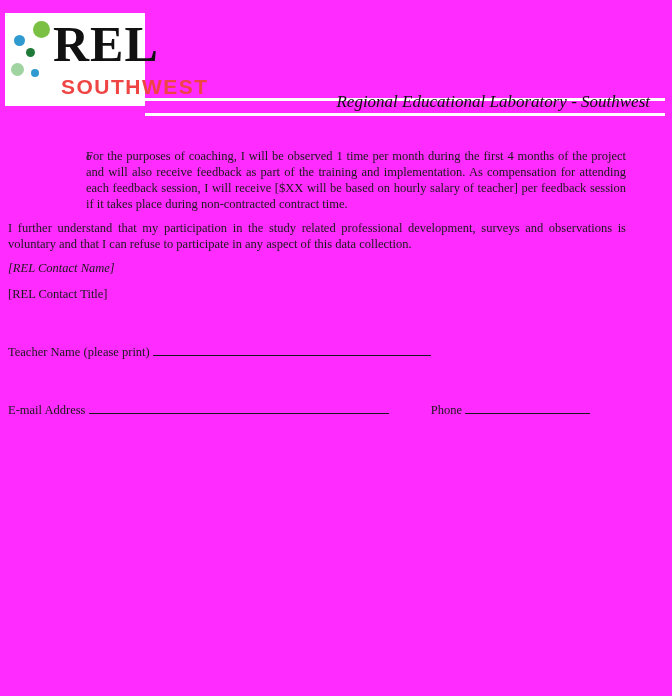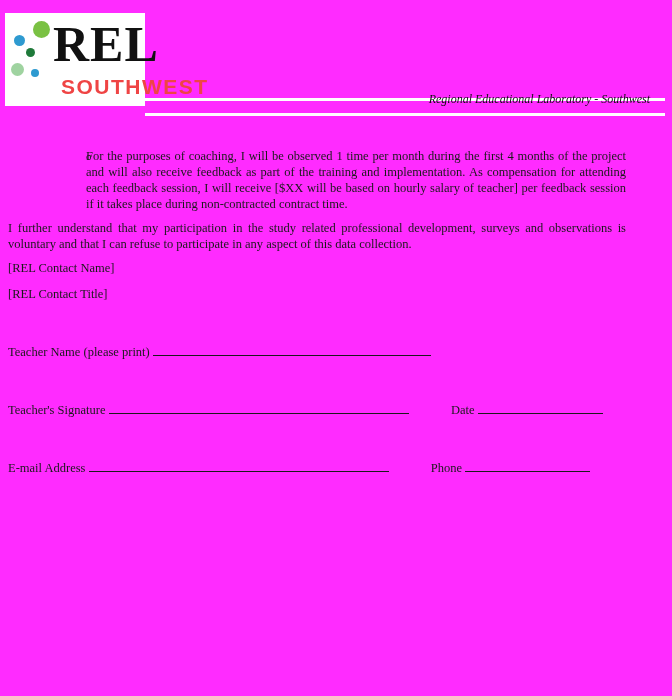--- a/index.html
+++ b/index.html
@@ -84,21 +84,21 @@
     width: 520px;
     height: 3px;
     background: #ffffff;
   }
   .header-title {
     position: absolute;
     right: 22px;
     top: 92px;
     font-family: "Liberation Serif", serif;
     font-style: italic;
-    font-size: 12px;
+    font-size: 17px;
     color: #111;
     white-space: nowrap;
   }
 
   
   .doc {
     position: relative;
     padding: 0 8px;
     font-size: 12.5px;
     line-height: 1.28;
@@ -128,20 +128,21 @@
   }
   p.tight {
     margin: 10px 0 12px 0;
   }
 
   .sign-off {
     margin-top: 36px;
   }
   .contact-name {
     margin-top: 62px;
+    font-style: italic;
   }
   .contact-title {
     margin-top: 1px;
   }
 
   .field {
     margin-top: 42px;
     white-space: nowrap;
   }
   .field .gap-big { display: inline-block; width: 36px; }
@@ -188,27 +189,20 @@
 
 
   <p class="para contact-name">[REL Contact Name]</p>
   <p class="para tight contact-title">[REL Contact Title]</p>
 
   <div class="field">
     <span>Teacher Name (please print)</span>
     <span class="rule rule-b"></span>
   </div>
 
-  <div class="field">
-    <span>Teacher's Signature</span>
-    <span class="rule rule-d"></span>
-    <span class="gap-big"></span>
-    <span>Date</span>
-    <span class="rule rule-c"></span>
-  </div>
 
   <div class="field">
     <span>E-mail Address</span>
     <span class="rule rule-d"></span>
     <span class="gap-big"></span>
     <span>Phone</span>
     <span class="rule rule-e"></span>
   </div>
 
 </div>

